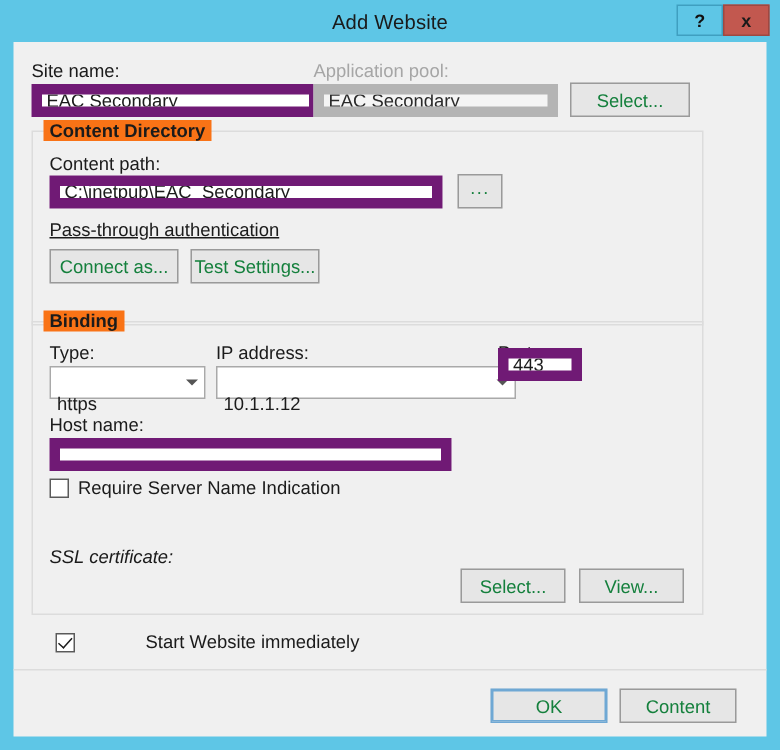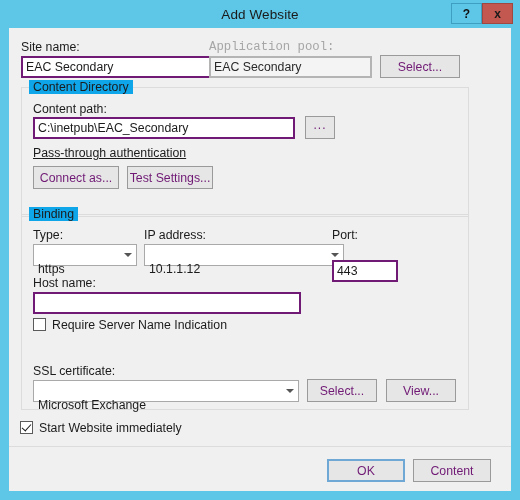--- a/index.html
+++ b/index.html
@@ -80,29 +80,28 @@
   }
 
   .label {
     font-size: 12.3px;
     color: #1b1b1b;
     position: absolute;
     white-space: nowrap;
   }
   .label.disabled {
     color: #a6a6a6;
-    font-family: Liberation Mono, monospace;
   }
 
   
   .textbox {
     position: absolute;
     box-sizing: border-box;
     background: #ffffff;
-    border: 2px solid #701a75;
+    border: 7px solid #701a75;
     font-family: "Liberation Sans", sans-serif;
     font-size: 12.3px;
     color: #1b1b1b;
     padding: 0 3px;
     display: flex;
     align-items: center;
     height: 22px;
     overflow: hidden;
     white-space: nowrap;
   }
@@ -113,21 +112,21 @@
   }
 
   
   .button {
     position: absolute;
     box-sizing: border-box;
     background: #e6e6e6;
     border: 1px solid #9a9a9a;
     font-family: "Liberation Sans", sans-serif;
     font-size: 12.3px;
-    color: #701a75;
+    color: #15803d;
     display: flex;
     align-items: center;
     justify-content: center;
     height: 23px;
     cursor: default;
     white-space: nowrap;
   }
   .button.default {
     border: 1px solid #6fa8d4;
     box-shadow: 0 0 0 1px #6fa8d4 inset;
@@ -168,32 +167,33 @@
   }
 
   
   .group {
     position: absolute;
     box-sizing: border-box;
     border: 1px solid #dcdcdc;
   }
   .group-title {
     position: absolute;
-    background: #0ea5e9;
+    background: #f97316;
     font-size: 12.3px;
     color: #1b1b1b;
     padding: 0 4px;
     white-space: nowrap;
+    font-weight: bold;
   }
 
   
   .checkrow {
     position: absolute;
     display: flex;
-    align-items: flex-start;
+    align-items: flex-end;
     white-space: nowrap;
   }
   .checkbox {
     width: 13px;
     height: 13px;
     box-sizing: border-box;
     border: 1px solid #5a5a5a;
     background: #ffffff;
     margin-right: 6px;
     position: relative;
@@ -278,41 +278,35 @@
 
     <div class="label" style="left:135px; top:200px;">IP address:</div>
     <div class="combo" style="left:135px; top:216px; width:200px;">
       <span class="combo-text">10.1.1.12</span>
       <span class="combo-arrow">
           <i class="chev"></i>
         </span>
     </div>
 
     <div class="label" style="left:323px; top:200px;">Port:</div>
-    <div class="textbox" style="left:323px; top:232px; width:66px;">443</div>
+    <div class="textbox" style="left:323px; top:204px; width:56px;">443</div>
 
     <div class="label" style="left:24px; top:248px;">Host name:</div>
     <div class="textbox" style="left:24px; top:264px; width:268px;" title=""></div>
 
     <div class="checkrow" style="left:24px; top:290px;">
       <span class="checkbox"></span>
       <span class="ctext">Require Server Name Indication</span>
     </div>
 
-    <div class="label" style="left:24px; top:336px;">SSL certificate:</div>
-    <div class="combo" style="left:24px; top:352px; width:266px;">
-      <span class="combo-text">Microsoft Exchange</span>
-      <span class="combo-arrow">
-          <i class="chev"></i>
-        </span>
-    </div>
+    <div class="label" style="left:24px; top:336px;font-style:italic;">SSL certificate:</div>
     <div class="button" style="left:298px; top:351px; width:70px;">Select...</div>
     <div class="button" style="left:377px; top:351px; width:70px;">View...</div>
 
-    <div class="checkrow" style="left:11px; top:393px;">
+    <div class="checkrow" style="left:28px; top:393px;gap:41px;">
       <span class="checkbox checked"></span>
       <span class="ctext">Start Website immediately</span>
     </div>
 
     <div class="bottom-sep" style="top:418px;"></div>
 
     <div class="button default" style="left:318px; top:431px; width:78px;">OK</div>
     <div class="button" style="left:404px; top:431px; width:78px;">Content</div>
 
   </div>

